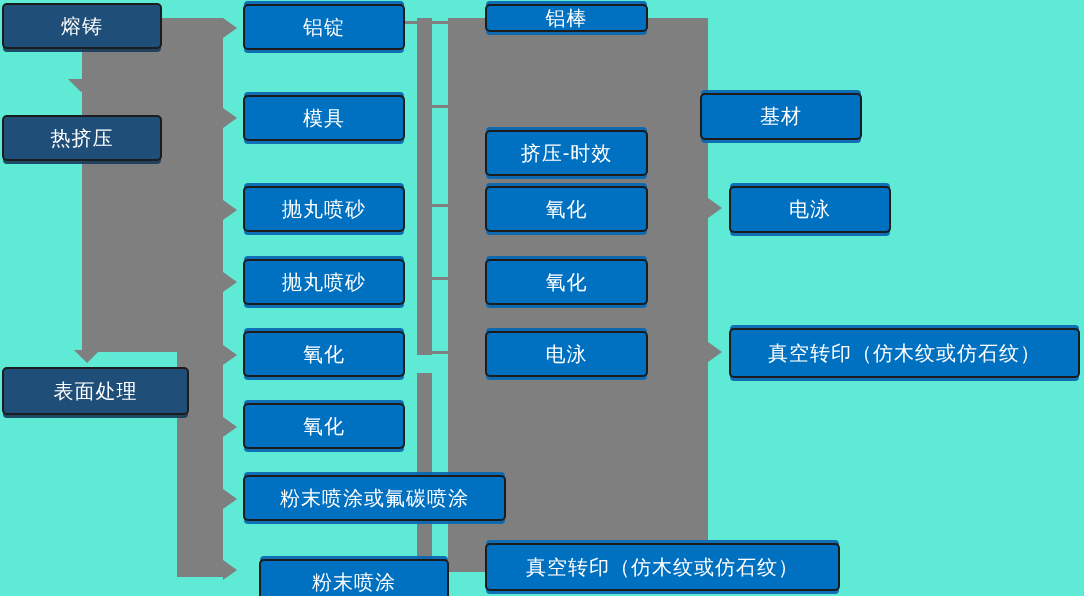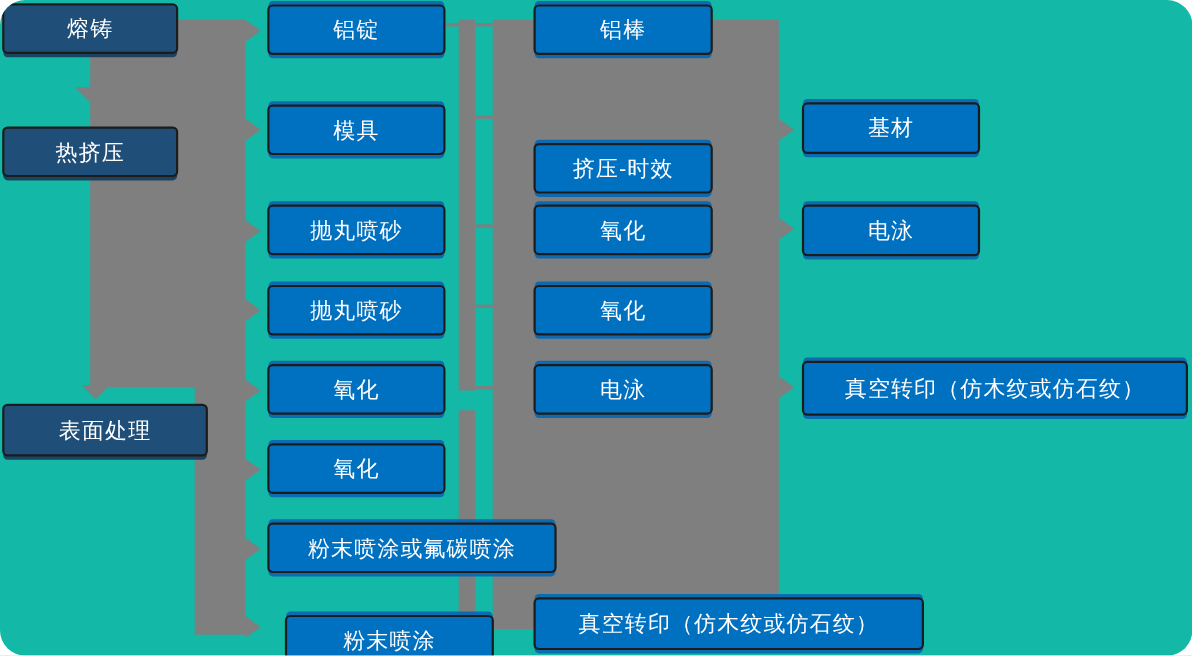--- a/index.html
+++ b/index.html
@@ -1,19 +1,18 @@
 <!DOCTYPE html>
 <html style="--bright: #0070C0; --dark: #1F4E79; --connector: #7F7F7F;"><head>
 <meta charset="utf-8">
 <style>
   html,body{margin:0;padding:0;background:#ffffff;}
   .canvas{
-    position:relative;width:1084px;height:596px;background:#14b8a6;overflow:hidden;
+    position:relative;width:1084px;height:596px;background:#5eead4;overflow:hidden;
     font-family:"Liberation Sans","DejaVu Sans",sans-serif;
-    border-radius:23px;
   }
   
   .band{position:absolute;background:var(--connector,#7F7F7F);}
   .stub{position:absolute;height:3px;background:var(--connector,#7F7F7F);}
   .arrow-r{position:absolute;width:0;height:0;
     border-top:10px solid transparent;border-bottom:10px solid transparent;
     border-left:14px solid var(--connector,#7F7F7F);}
   .arrow-d{position:absolute;width:0;height:0;
     border-left:13px solid transparent;border-right:13px solid transparent;
     border-top:13px solid var(--connector,#7F7F7F);}
@@ -91,39 +90,39 @@
       </div>
       <div class="node bright" style="left: 243px; top: 403px; width: 162px; height: 46px;">
         <span>氧化</span>
       </div>
       <div class="node bright" style="left: 243px; top: 475px; width: 263px; height: 46px;">
         <span>粉末喷涂或氟碳喷涂</span>
       </div>
       <div class="node bright" style="left: 259px; top: 547px; width: 190px; height: 46px; margin-top: 12px;">
         <span>粉末喷涂</span>
       </div>
-      <div class="node bright" style="left: 485px; top: 4px; width: 163px; height: 46px;">
+      <div class="node bright" style="left: 485px; top: 4px; width: 163px; height: 28px;">
         <span>铝棒</span>
       </div>
       <div class="node bright" style="left: 485px; top: 95px; width: 163px; height: 46px; margin-top: 35px;">
         <span>挤压-时效</span>
       </div>
       <div class="node bright" style="left: 485px; top: 186px; width: 163px; height: 46px;">
         <span>氧化</span>
       </div>
       <div class="node bright" style="left: 485px; top: 259px; width: 163px; height: 46px;">
         <span>氧化</span>
       </div>
       <div class="node bright" style="left: 485px; top: 331px; width: 163px; height: 46px;">
         <span>电泳</span>
       </div>
       <div class="node bright" style="left: 485px; top: 543px; width: 355px; height: 48px;">
         <span>真空转印（仿木纹或仿石纹）</span>
       </div>
-      <div class="node bright" style="left: 729px; top: 93px; width: 162px; height: 47px;">
+      <div class="node bright" style="left: 700px; top: 93px; width: 162px; height: 47px;">
         <span>基材</span>
       </div>
       <div class="node bright" style="left: 729px; top: 186px; width: 162px; height: 47px;">
         <span>电泳</span>
       </div>
       <div class="node bright" style="left: 729px; top: 328px; width: 351px; height: 50px;">
         <span>真空转印（仿木纹或仿石纹）</span>
       </div>
     </div>
 </div>

